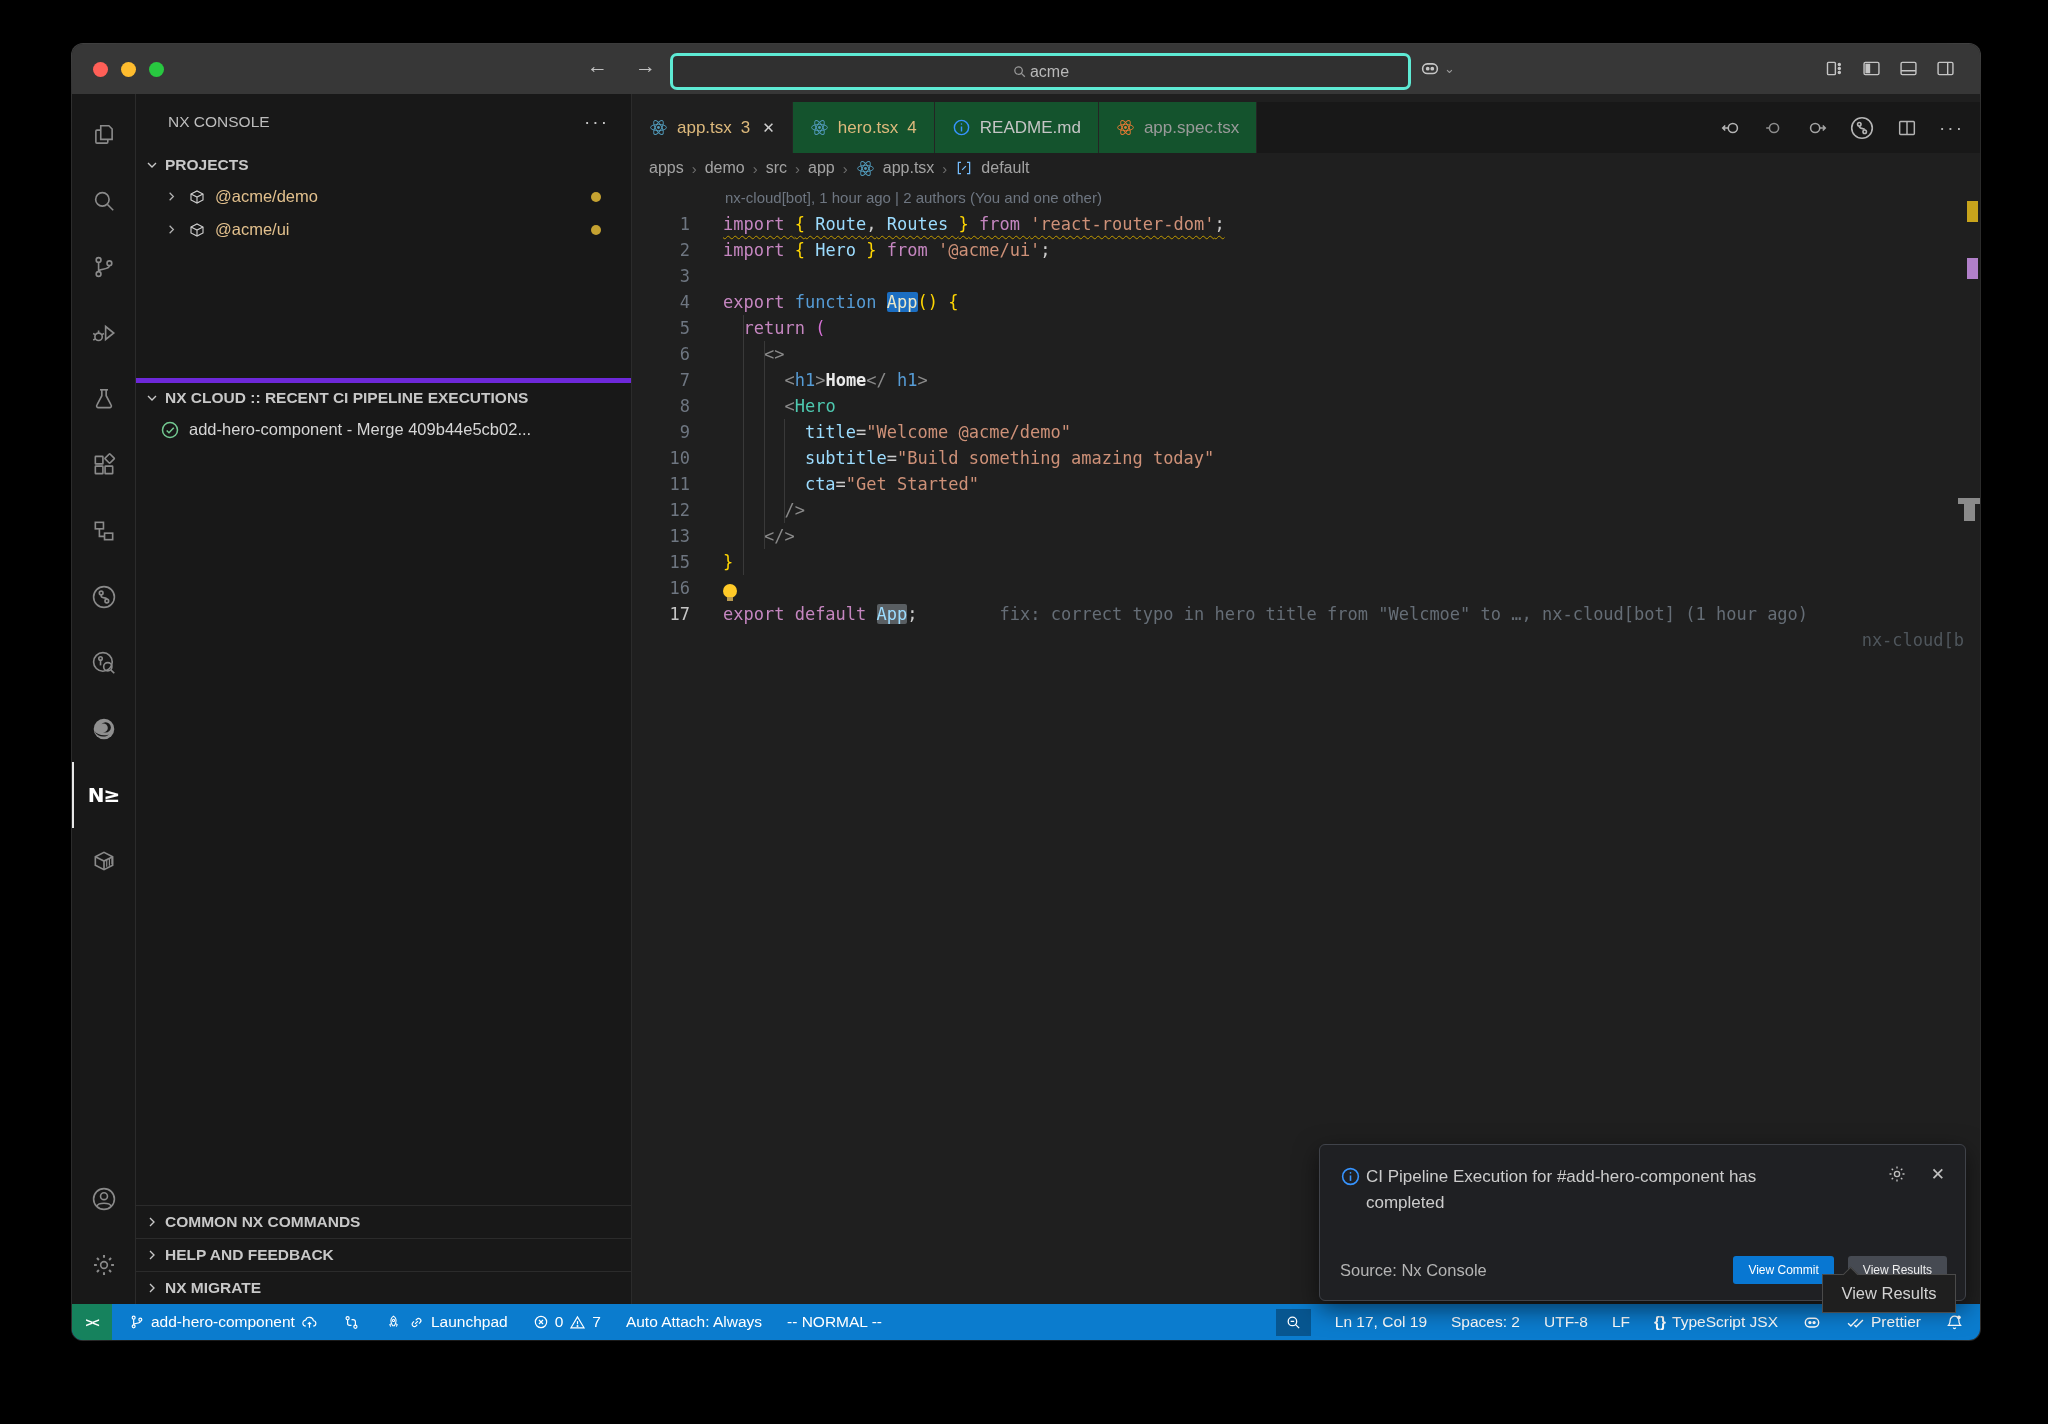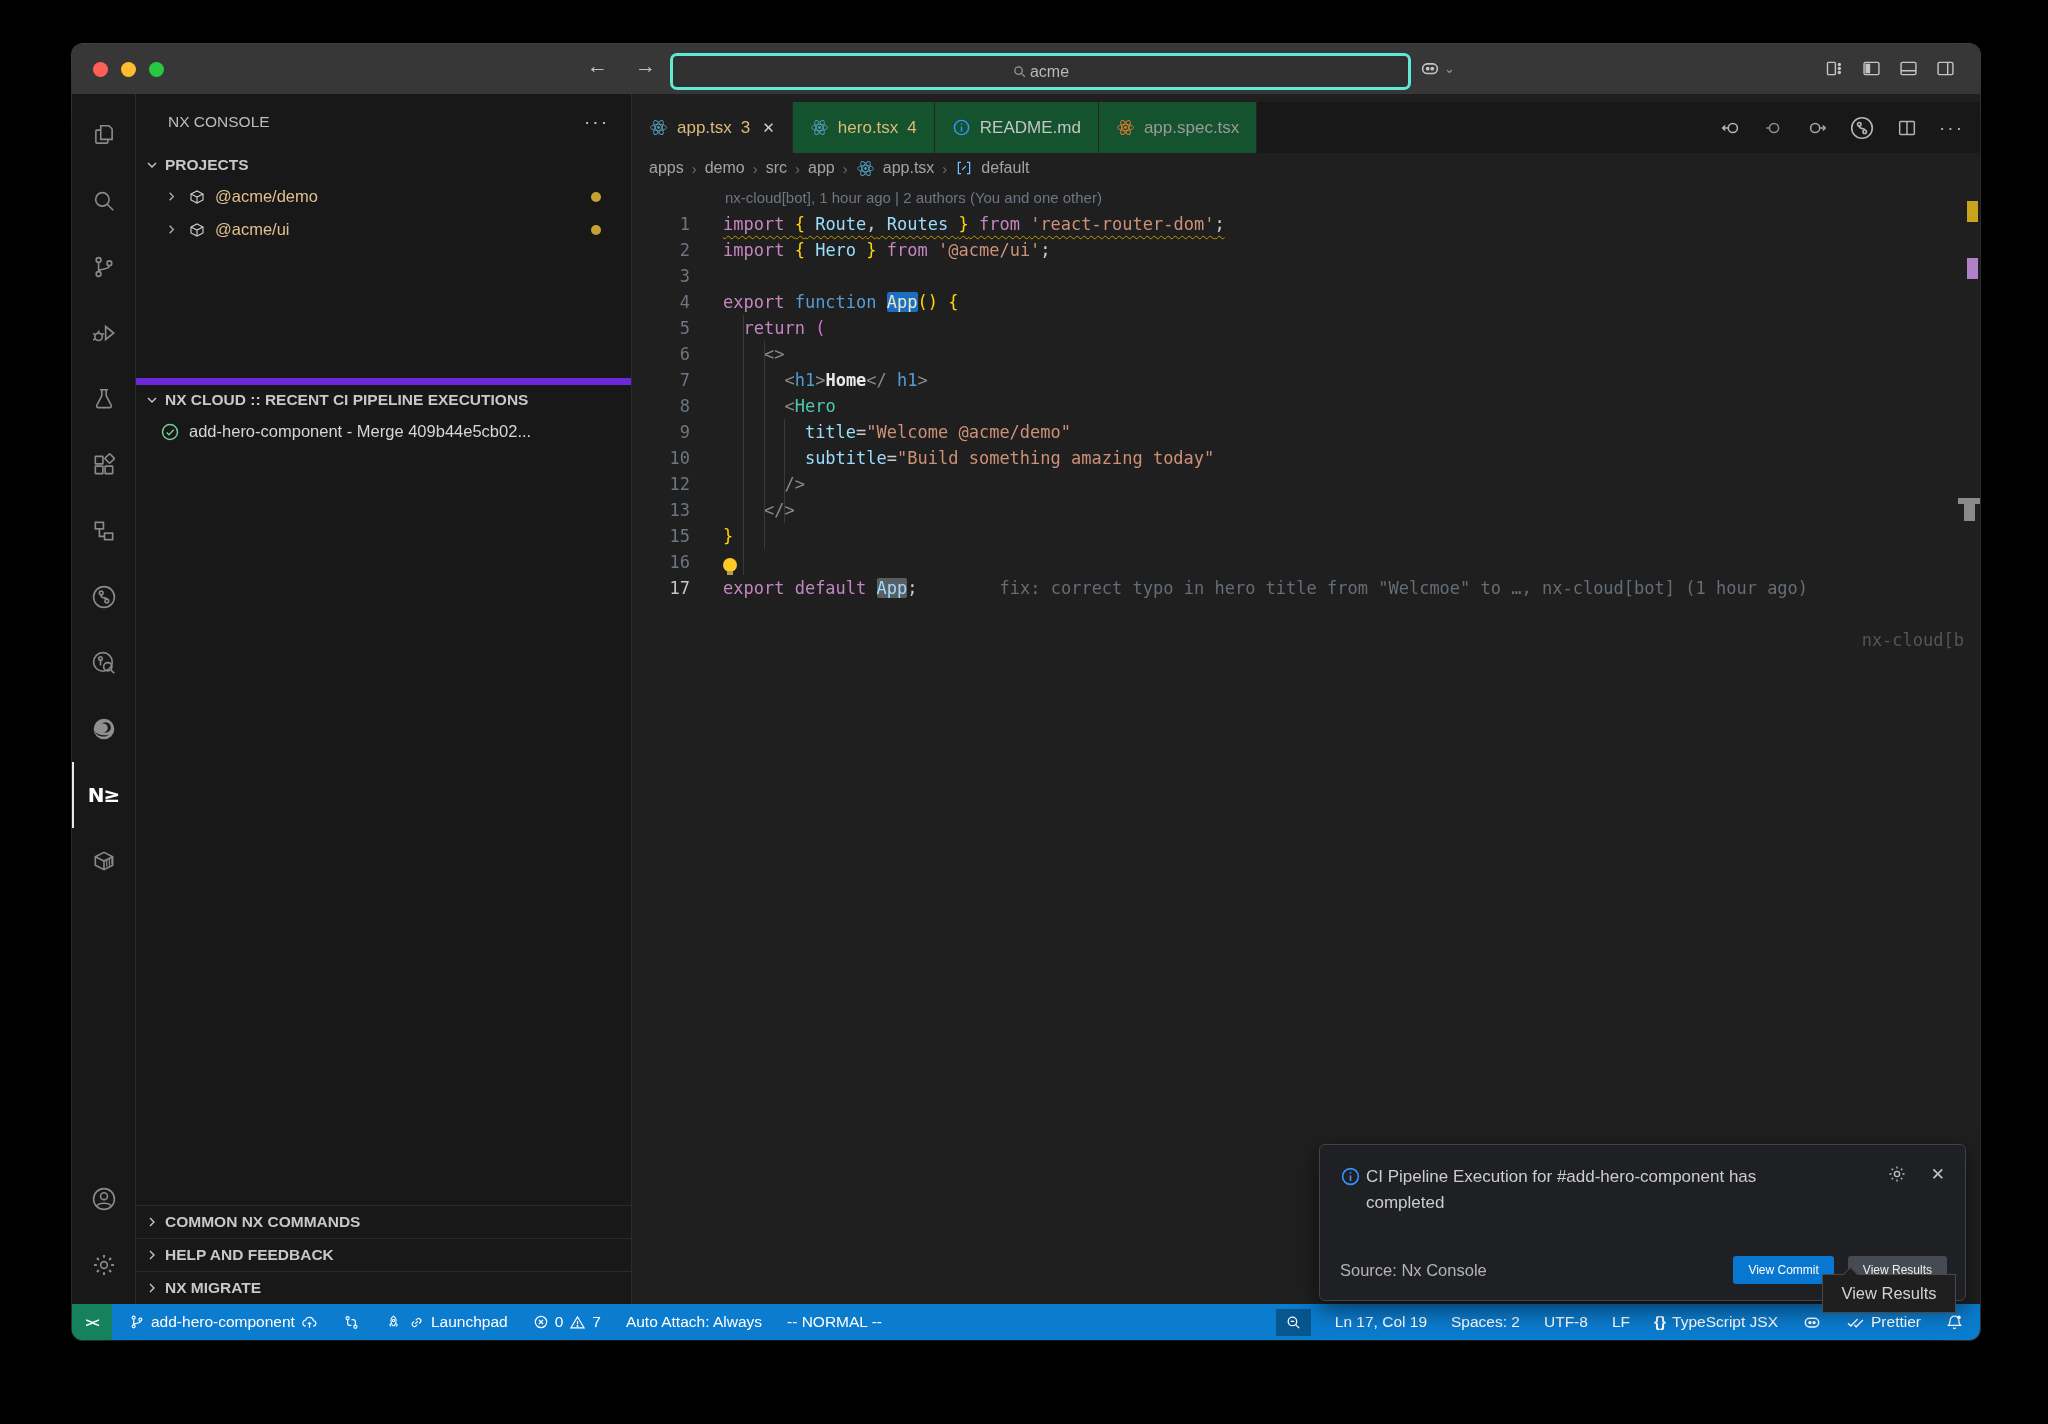--- a/index.html
+++ b/index.html
@@ -31,21 +31,21 @@
   
   .sidebar{width:495px;flex:0 0 495px;background:#181818;border-right:1px solid #2b2b2b;
     display:flex;flex-direction:column;color:#cccccc;overflow:hidden;}
   .sb-header{height:56px;display:flex;align-items:center;padding:0 22px 0 32px;font-size:15.5px;color:#bdbdbd;}
   .sb-more{margin-left:auto;color:#c5c5c5;font-size:19px;letter-spacing:2px;}
   .sb-section-h{height:30px;display:flex;align-items:center;gap:5px;padding-left:8px;
     font-weight:bold;font-size:15.5px;color:#c8c8c8;}
   .sb-row{height:33px;display:flex;align-items:center;gap:9px;padding-left:28px;font-size:16.5px;}
   .proj{color:#e2c08d;}
   .dot{width:10px;height:10px;border-radius:50%;background:#c5a231;margin-left:auto;margin-right:30px;}
-  .cloud-h{margin-top:132px;border-top:7px solid #6d28d9;}
+  .cloud-h{margin-top:132px;border-top:5px solid #6d28d9;}
   .sb-collapsed{height:32px;border-top:1px solid #2b2b2b;display:flex;align-items:center;gap:5px;
     padding-left:8px;font-weight:bold;font-size:15.5px;color:#c8c8c8;}
   .sb-spacer{flex:1;}
   
   .editor{flex:1;position:relative;background:#1f1f1f;display:flex;flex-direction:column;min-width:0;margin-top:8px;}
   .tabbar{height:51px;flex:0 0 51px;background:#181818;display:flex;}
   .tab{display:flex;align-items:center;gap:9px;padding:0 17px;font-size:17px;
     border-right:1px solid #242424;color:#9d9d9d;background:#14532d;}
   .tab.active{background:#1f1f1f;}
   .tab .close{font-size:15px;color:#cfcfcf;margin-left:3px;}
@@ -486,20 +486,21 @@
             <div class="cline"><span class="gut">1</span><span class="ctext"><span class="squig"><span class="k">import </span><span class="b1">{</span><span class="v"> Route</span><span class="p">,</span><span class="v"> Routes </span><span class="b1">}</span><span class="k"> from </span><span class="s">'react-router-dom'</span><span class="p">;</span></span></span></div>
             <div class="cline"><span class="gut">2</span><span class="ctext"><span class="k">import </span><span class="b1">{</span><span class="v"> Hero </span><span class="b1">}</span><span class="k"> from </span><span class="s">'@acme/ui'</span><span class="p">;</span></span></div>
             <div class="cline"><span class="gut">3</span><span class="ctext"></span></div>
             <div class="cline"><span class="gut">4</span><span class="ctext"><span class="k">export </span><span class="t">function </span><span class="fn hlb">App</span><span class="b1">() {</span></span></div>
             <div class="cline"><span class="gut">5</span><span class="ctext"><span class="pl">  </span><span class="k">return </span><span class="b2">(</span></span></div>
             <div class="cline"><span class="gut">6</span><span class="ctext"><span class="pl">    </span><span class="a">&lt;&gt;</span></span></div>
             <div class="cline"><span class="gut">7</span><span class="ctext"><span class="pl">      </span><span class="a">&lt;</span><span class="t">h1</span><span class="a">&gt;</span><span class="w">Home</span><span class="a">&lt;/ </span><span class="t">h1</span><span class="a">&gt;</span></span></div>
             <div class="cline"><span class="gut">8</span><span class="ctext"><span class="pl">      </span><span class="a">&lt;</span><span class="c">Hero</span></span></div>
             <div class="cline"><span class="gut">9</span><span class="ctext"><span class="pl">        </span><span class="v">title</span><span class="p">=</span><span class="s">"Welcome @acme/demo"</span></span></div>
             <div class="cline"><span class="gut">10</span><span class="ctext"><span class="pl">        </span><span class="v">subtitle</span><span class="p">=</span><span class="s">"Build something amazing today"</span></span></div>
+            <div class="cline"><span class="gut">11</span><span class="ctext"><span class="pl">        </span><span class="v">cta</span><span class="p">=</span><span class="s">"Get Started"</span></span></div>
             <div class="cline"><span class="gut">12</span><span class="ctext"><span class="pl">      </span><span class="a">/&gt;</span></span></div>
             <div class="cline"><span class="gut">13</span><span class="ctext"><span class="pl">    </span><span class="a">&lt;/&gt;</span></span></div>
             <div class="cline"><span class="gut">15</span><span class="ctext"><span class="b1">}</span></span></div>
             <div class="cline"><span class="gut">16</span><span class="ctext"><span class="bulb"></span></span></div>
             <div class="cline"><span class="gut on">17</span><span class="ctext"><span class="k">export </span><span class="k">default </span><span class="v hlg">App</span><span class="p">;</span><span class="blame-inline" style="font-family: &quot;DejaVu Sans Mono&quot;, monospace;">fix: correct typo in hero title from "Welcmoe" to …, nx-cloud[bot] (1 hour ago)</span></span></div>
           </div>
         <div class="clip-right">nx-cloud[b</div>
       </div>
 
       <div class="mk" style="right:2px;top:99px;width:11px;height:21px;background:#c8a41c;"></div>

